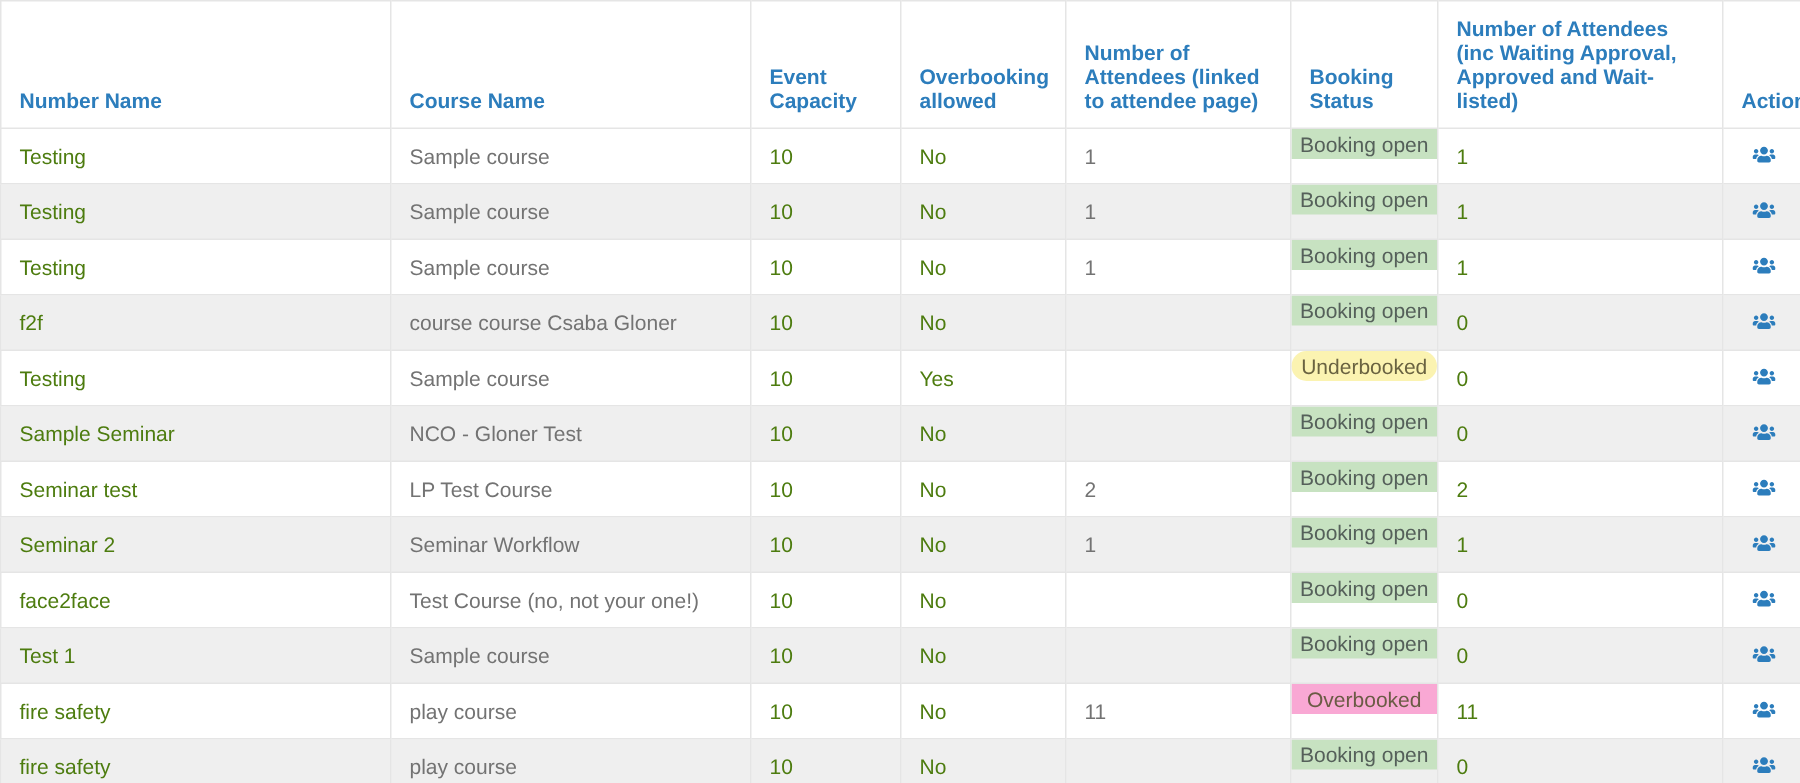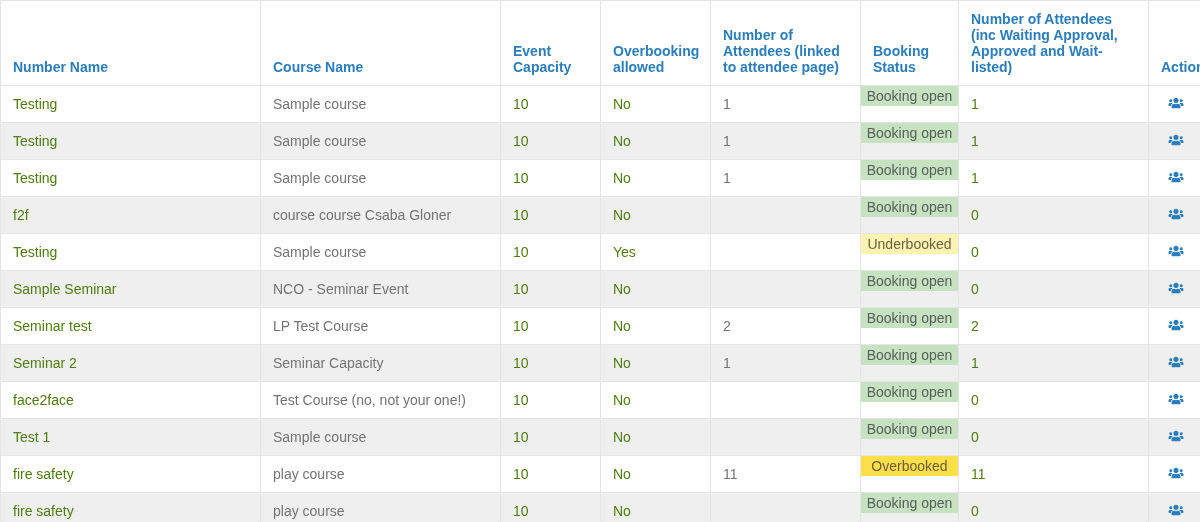--- a/index.html
+++ b/index.html
@@ -38,22 +38,22 @@
   tbody tr:nth-child(even) td { background: #efefef; }
   td.status-cell { padding: 0; }
   .status-wrap {
     display: flex;
     align-items: center;
     justify-content: center;
     height: 100%;
     padding: 2px 4px;
   }
   .status-open  { background: #c7e2c1; color: #55605a; }
-  .status-under { background: #fbf3b1; color: #6a6341; }
-  .status-over  { background: #fde047; color: #6b5b45; }
+  .status-under { background: #fbf3b1; color: #6a6341; border-radius: 16px; }
+  .status-over  { background: #f9a8d4; color: #6b5b45; }
   .link { color: #737373; text-decoration: none; cursor: pointer; }
   .muted { color: #4d7c0f; }
   .col-seminar  { width: 260px; }
   .col-course   { width: 240px; }
   .col-capacity { width: 100px; }
   .col-overbook { width: 110px; margin-left: 25px; }
   .col-linked   { width: 150px; }
   .col-status   { width:  98px; }
   .col-incwait  { width: 190px; margin-top: 33px; }
   .col-actions  { width:  55px; text-align: center; }
@@ -143,21 +143,21 @@
         <td class="status-cell">
           <div class="status-wrap status-under">Underbooked</div>
         </td>
         <td class="muted">0</td>
         <td class="actions"><span class="icon"><svg viewBox="0 0 640 512" fill="currentColor">
               <path d="M96 224c35 0 64-29 64-64s-29-64-64-64-64 29-64 64 29 64 64 64zm448 0c35 0 64-29 64-64s-29-64-64-64-64 29-64 64 29 64 64 64zm32 32h-64c-18 0-34 7-45 19 41 22 70 63 76 111h66c18 0 32-14 32-32v-32c0-35-29-64-64-64zm-256 0c62 0 112-50 112-112S382 32 320 32 208 82 208 144s50 112 112 112zm77 32h-8c-21 10-44 16-69 16s-48-6-69-16h-8c-64 0-115 52-115 115v29c0 27 21 48 48 48h288c27 0 48-21 48-48v-29c0-64-52-115-115-115zM173 275c-12-12-28-19-45-19H64c-35 0-64 29-64 64v32c0 18 14 32 32 32h66c6-49 35-89 75-109z"></path>
             </svg></span></td>
       </tr>
       <tr>
         <td class="muted">Sample Seminar</td>
-        <td><a class="link">NCO - Seminar Event</a></td>
+        <td><a class="link">NCO - Gloner Test</a></td>
         <td class="muted">10</td>
         <td class="muted">No</td>
         <td></td>
         <td class="status-cell">
           <div class="status-wrap status-open">Booking open</div>
         </td>
         <td class="muted">0</td>
         <td class="actions"><span class="icon"><svg viewBox="0 0 640 512" fill="currentColor">
               <path d="M96 224c35 0 64-29 64-64s-29-64-64-64-64 29-64 64 29 64 64 64zm448 0c35 0 64-29 64-64s-29-64-64-64-64 29-64 64 29 64 64 64zm32 32h-64c-18 0-34 7-45 19 41 22 70 63 76 111h66c18 0 32-14 32-32v-32c0-35-29-64-64-64zm-256 0c62 0 112-50 112-112S382 32 320 32 208 82 208 144s50 112 112 112zm77 32h-8c-21 10-44 16-69 16s-48-6-69-16h-8c-64 0-115 52-115 115v29c0 27 21 48 48 48h288c27 0 48-21 48-48v-29c0-64-52-115-115-115zM173 275c-12-12-28-19-45-19H64c-35 0-64 29-64 64v32c0 18 14 32 32 32h66c6-49 35-89 75-109z"></path>
             </svg></span></td>
@@ -171,21 +171,21 @@
         <td class="status-cell">
           <div class="status-wrap status-open">Booking open</div>
         </td>
         <td class="muted">2</td>
         <td class="actions"><span class="icon"><svg viewBox="0 0 640 512" fill="currentColor">
               <path d="M96 224c35 0 64-29 64-64s-29-64-64-64-64 29-64 64 29 64 64 64zm448 0c35 0 64-29 64-64s-29-64-64-64-64 29-64 64 29 64 64 64zm32 32h-64c-18 0-34 7-45 19 41 22 70 63 76 111h66c18 0 32-14 32-32v-32c0-35-29-64-64-64zm-256 0c62 0 112-50 112-112S382 32 320 32 208 82 208 144s50 112 112 112zm77 32h-8c-21 10-44 16-69 16s-48-6-69-16h-8c-64 0-115 52-115 115v29c0 27 21 48 48 48h288c27 0 48-21 48-48v-29c0-64-52-115-115-115zM173 275c-12-12-28-19-45-19H64c-35 0-64 29-64 64v32c0 18 14 32 32 32h66c6-49 35-89 75-109z"></path>
             </svg></span></td>
       </tr>
       <tr>
         <td class="muted">Seminar 2</td>
-        <td><a class="link">Seminar Capacity</a></td>
+        <td><a class="link">Seminar Workflow</a></td>
         <td class="muted">10</td>
         <td class="muted">No</td>
         <td><a class="link">1</a></td>
         <td class="status-cell">
           <div class="status-wrap status-open">Booking open</div>
         </td>
         <td class="muted">1</td>
         <td class="actions"><span class="icon"><svg viewBox="0 0 640 512" fill="currentColor">
               <path d="M96 224c35 0 64-29 64-64s-29-64-64-64-64 29-64 64 29 64 64 64zm448 0c35 0 64-29 64-64s-29-64-64-64-64 29-64 64 29 64 64 64zm32 32h-64c-18 0-34 7-45 19 41 22 70 63 76 111h66c18 0 32-14 32-32v-32c0-35-29-64-64-64zm-256 0c62 0 112-50 112-112S382 32 320 32 208 82 208 144s50 112 112 112zm77 32h-8c-21 10-44 16-69 16s-48-6-69-16h-8c-64 0-115 52-115 115v29c0 27 21 48 48 48h288c27 0 48-21 48-48v-29c0-64-52-115-115-115zM173 275c-12-12-28-19-45-19H64c-35 0-64 29-64 64v32c0 18 14 32 32 32h66c6-49 35-89 75-109z"></path>
             </svg></span></td>

